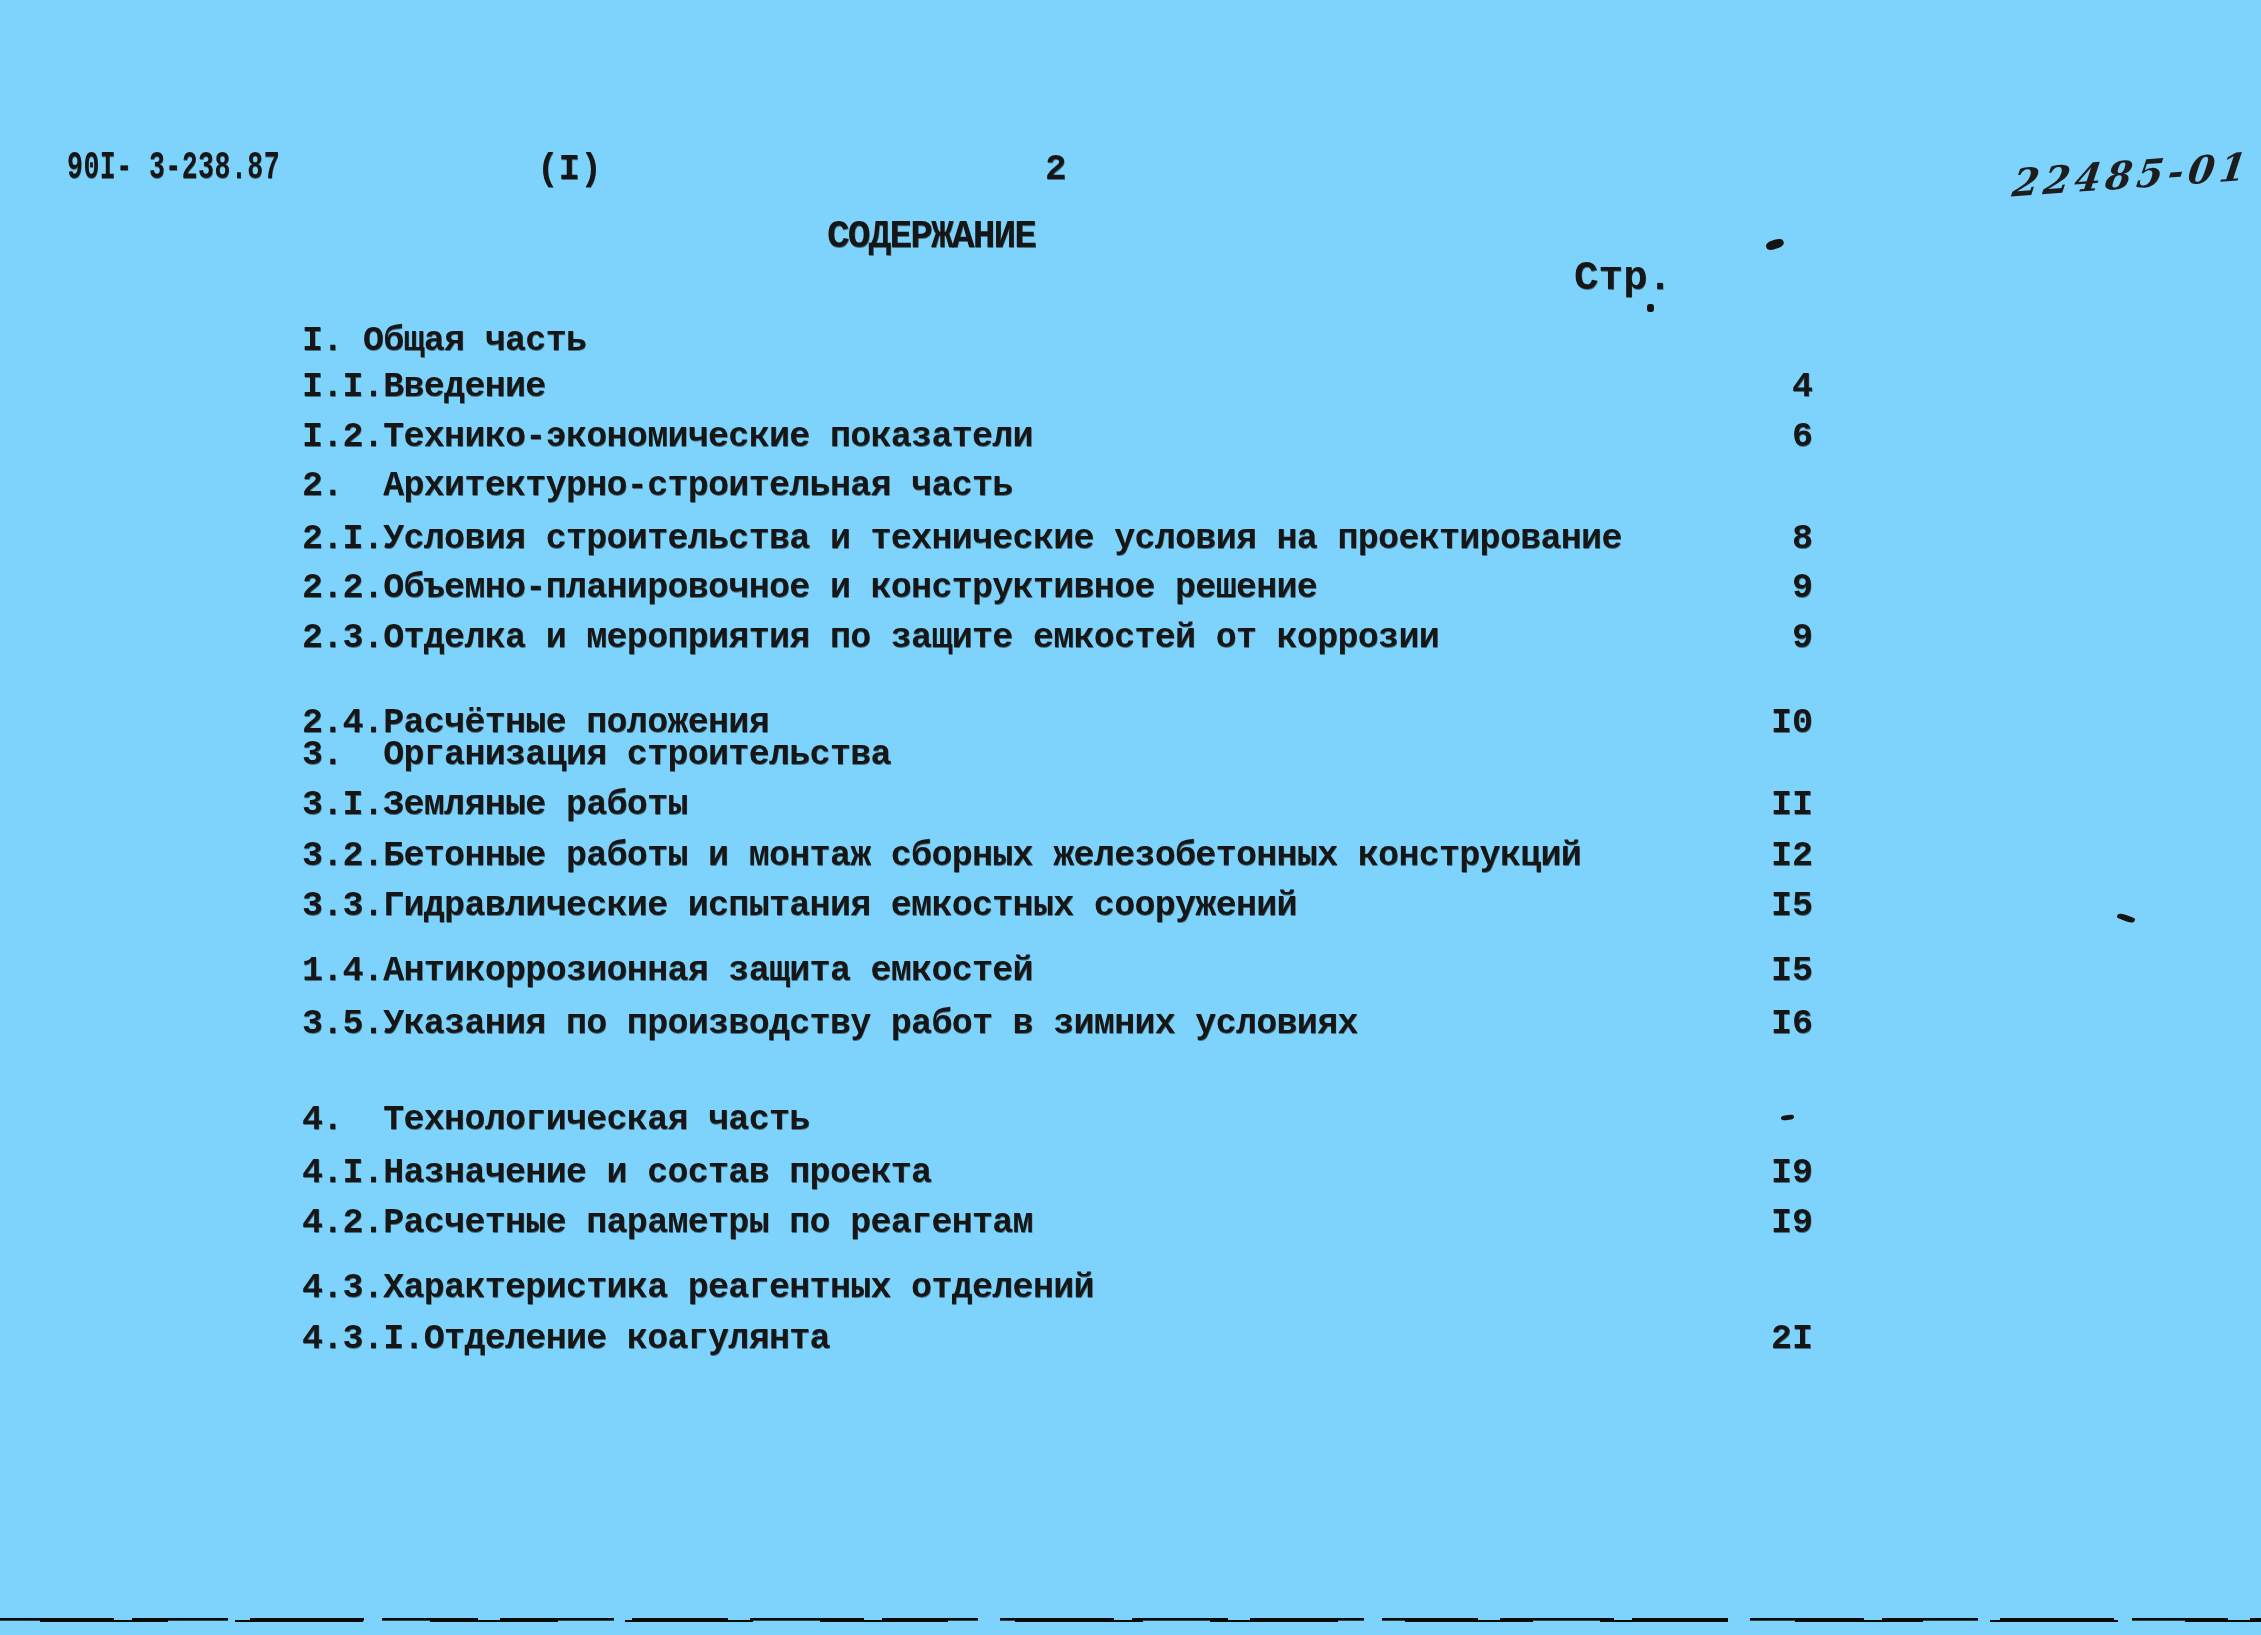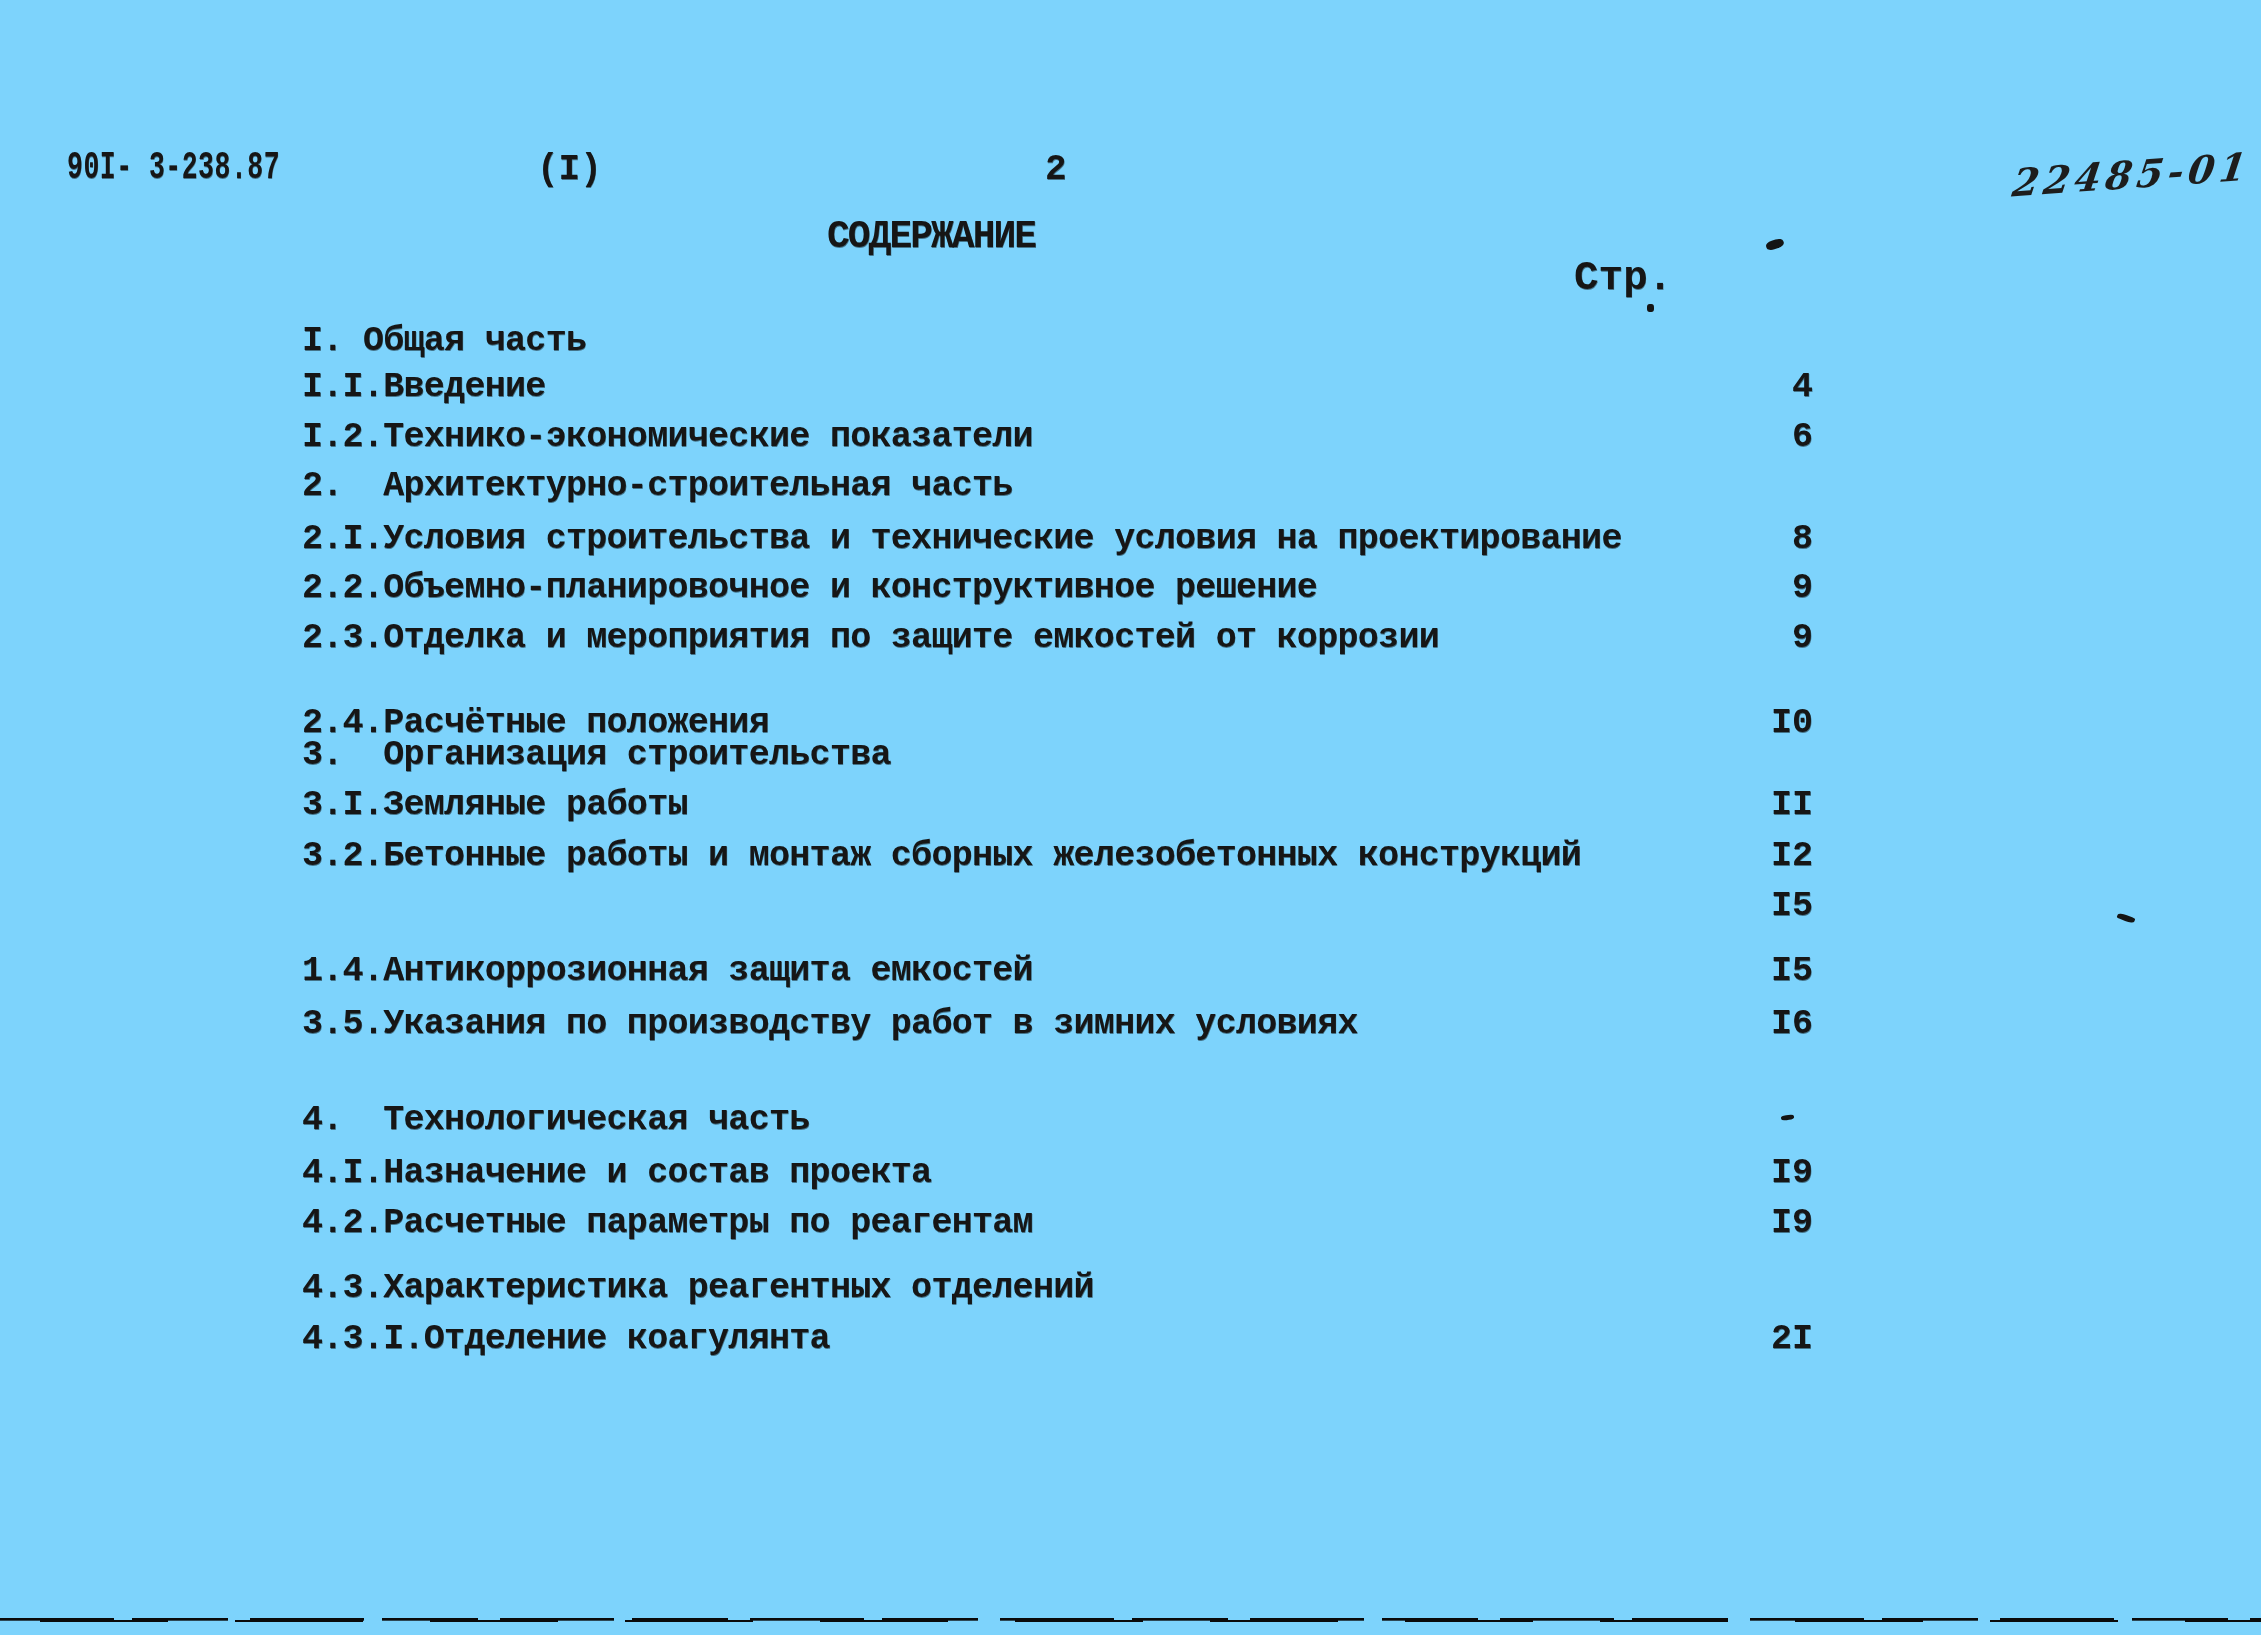--- a/index.html
+++ b/index.html
@@ -92,21 +92,21 @@
       <div class="toc-row" style="top: 366px;"><span class="toc-label">I.I.Введение</span><span class="toc-page">4</span></div>
       <div class="toc-row" style="top: 416px;"><span class="toc-label">I.2.Технико-экономические показатели</span><span class="toc-page">6</span></div>
       <div class="toc-row" style="top: 465px;"><span class="toc-label">2.  Архитектурно-строительная часть</span><span class="toc-page"></span></div>
       <div class="toc-row" style="top: 518px;"><span class="toc-label">2.I.Условия строительства и технические условия на проектирование</span><span class="toc-page">8</span></div>
       <div class="toc-row" style="top: 567px;"><span class="toc-label">2.2.Объемно-планировочное и конструктивное решение</span><span class="toc-page">9</span></div>
       <div class="toc-row" style="top: 617px;"><span class="toc-label">2.3.Отделка и мероприятия по защите емкостей от коррозии</span><span class="toc-page">9</span></div>
       <div class="toc-row" style="top: 702px;"><span class="toc-label">2.4.Расчётные положения</span><span class="toc-page">I0</span></div>
       <div class="toc-row" style="top: 734px;"><span class="toc-label">3.  Организация строительства</span><span class="toc-page"></span></div>
       <div class="toc-row" style="top: 784px;"><span class="toc-label">3.I.Земляные работы</span><span class="toc-page">II</span></div>
       <div class="toc-row" style="top: 835px;"><span class="toc-label">3.2.Бетонные работы и монтаж сборных железобетонных конструкций</span><span class="toc-page">I2</span></div>
-      <div class="toc-row" style="top: 885px;"><span class="toc-page">I5</span></div>
+      <div class="toc-row" style="top: 885px;"><span class="toc-label">3.3.Гидравлические испытания емкостных сооружений</span><span class="toc-page">I5</span></div>
       <div class="toc-row" style="top: 950px;"><span class="toc-label">1.4.Антикоррозионная защита емкостей</span><span class="toc-page">I5</span></div>
       <div class="toc-row" style="top: 1003px;"><span class="toc-label">3.5.Указания по производству работ в зимних условиях</span><span class="toc-page">I6</span></div>
       <div class="toc-row" style="top: 1099px;"><span class="toc-label">4.  Технологическая часть</span><span class="toc-page"></span></div>
       <div class="toc-row" style="top: 1152px;"><span class="toc-label">4.I.Назначение и состав проекта</span><span class="toc-page">I9</span></div>
       <div class="toc-row" style="top: 1202px;"><span class="toc-label">4.2.Расчетные параметры по реагентам</span><span class="toc-page">I9</span></div>
       <div class="toc-row" style="top: 1267px;"><span class="toc-label">4.3.Характеристика реагентных отделений</span><span class="toc-page"></span></div>
       <div class="toc-row" style="top: 1318px;"><span class="toc-label">4.3.I.Отделение коагулянта</span><span class="toc-page">2I</span></div>
     </div>
 
   <div class="speck speck-a"></div>

